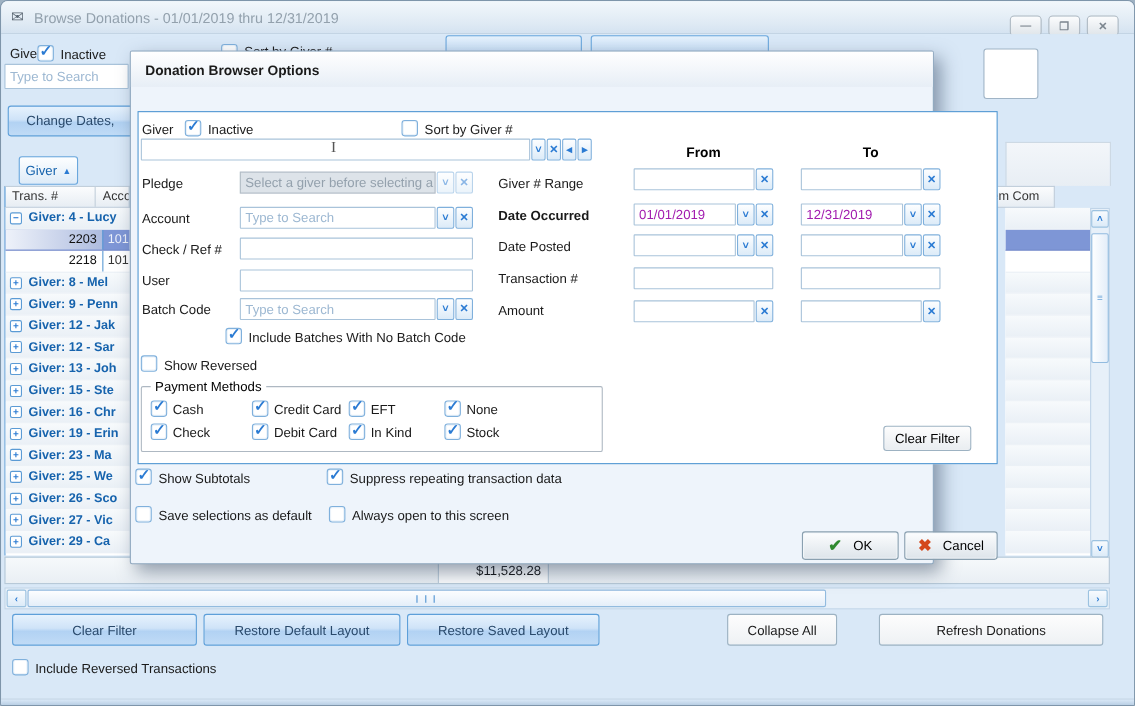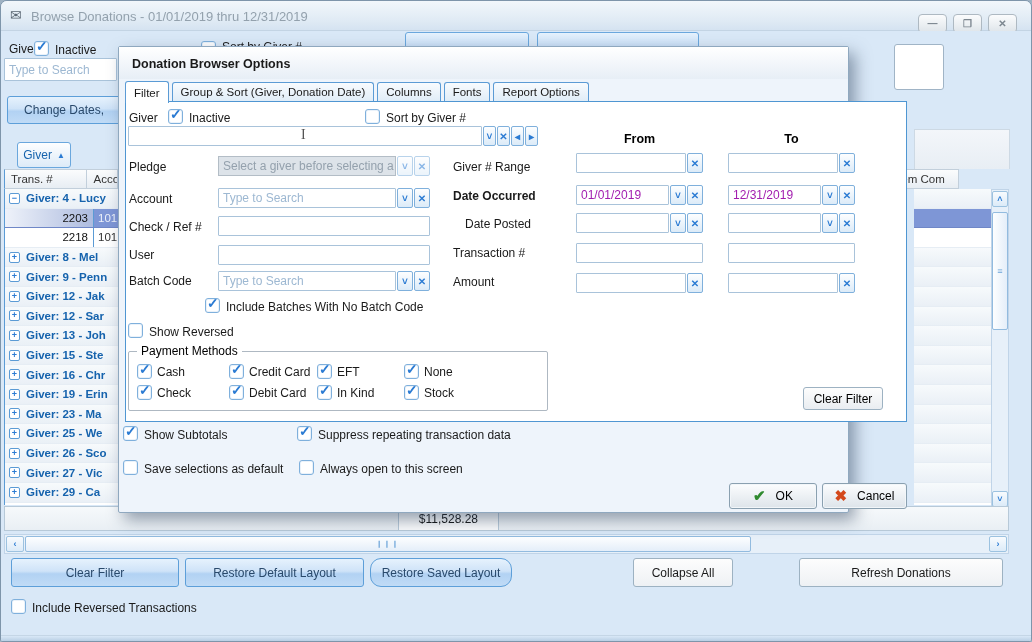--- a/index.html
+++ b/index.html
@@ -78,29 +78,29 @@
   .sbtn{position:absolute;left:0;width:16px;height:16px;border:1px solid #9cc2e0;border-radius:2px;
     background:linear-gradient(#f8fbfe,#dcebf8);color:#2b7bd3;font-size:9px;font-weight:bold;
     display:flex;align-items:center;justify-content:center;}
   .vthumb{position:absolute;left:0;top:22px;width:16px;height:118px;border:1px solid #92bbdf;border-radius:2px;
     background:linear-gradient(90deg,#fdfeff,#e4eef9);display:flex;align-items:center;justify-content:center;
     color:#6aa3d8;font-size:9px;}
   .totals{position:absolute;left:3px;top:505px;width:1005px;height:25px;
     background:linear-gradient(#f6f9fb,#e9eff4);border:1px solid #b7c9d8;}
   .totcell{position:absolute;left:393px;top:0;width:101px;height:23px;border-left:1px solid #b7c9d8;
     border-right:1px solid #b7c9d8;display:flex;align-items:center;justify-content:flex-end;
-    padding-right:20px;font-size:12px;color:#111;background:#fbfcfd;}
+    padding-right:6px;font-size:12px;color:#111;background:#fbfcfd;}
   .hscroll{position:absolute;left:3px;top:533px;width:1005px;height:20px;background:#e7f0f9;
     border:1px solid #c0d4e8;}
   .hthumb{position:absolute;left:20px;top:1px;width:726px;height:16px;border:1px solid #92bbdf;border-radius:2px;
     background:linear-gradient(#fdfeff,#e4eef9);display:flex;align-items:center;justify-content:center;
     color:#6aa3d8;font-size:7px;letter-spacing:2px;}
   .bb1{left:10px;top:557px;width:168px;} .bb2{left:184px;top:557px;width:179px;}
-  .bb3{left:369px;top:557px;width:142px;border-radius:11px;} .wb1{left:554px;top:557px;width:101px;}
-  .wb2{left:632px;top:557px;width:100px;} .wb3{left:798px;top:557px;width:204px;}
+  .bb3{left:369px;top:557px;width:175px;} .wb1{left:554px;top:557px;width:101px;}
+  .wb2{left:660px;top:557px;width:100px;} .wb3{left:798px;top:557px;width:204px;}
   .bg-increv-cb{position:absolute;left:10px;top:598px;}
   .bg-increv-lbl{position:absolute;left:31px;top:600px;}
   .bottomedge{position:absolute;left:0;bottom:0;width:100%;height:6px;
     background:linear-gradient(#d9e8f7,#b9cfe4);border-top:1px solid #c5d6e6;}
   
   .dialog{position:absolute;left:117px;top:45px;width:731px;height:467px;z-index:10;
     background:#eef4fb;border:1px solid #8fa8bf;border-radius:2px;
     box-shadow:6px 7px 16px rgba(50,70,95,.5);}
   .dtitlebar{position:absolute;left:0;top:0;width:100%;height:32px;
     background:linear-gradient(#ffffff,#e7eef6);}
@@ -328,27 +328,20 @@
   <span class="cb bg-increv-cb"></span>
   <span class="lbl bg-increv-lbl">Include Reversed Transactions</span>
 
   <div class="bottomedge"></div>
 
   <div class="dialog">
     <div class="dtitlebar">
       <span class="dtitle">Donation Browser Options</span>
     </div>
 
-    <div class="tabs">
-      <span class="tab active">Filter</span>
-      <span class="tab">Group &amp; Sort (Giver, Donation Date)</span>
-      <span class="tab">Columns</span>
-      <span class="tab">Fonts</span>
-      <span class="tab">Report Options</span>
-    </div>
 
     <div class="fpanel">
       <span class="lbl fp-giver-lbl">Giver</span>
       <span class="cb fp-inactive-cb checked">
           <span class="mark">✓</span>
         </span>
       <span class="lbl fp-inactive-lbl">Inactive</span>
       <span class="cb fp-sortgiver-cb"></span>
       <span class="lbl fp-sortgiver-lbl">Sort by Giver #</span>
 
@@ -407,21 +400,21 @@
         <span class="sqbtn">
             <span>˅</span>
           </span>
         <span class="sqbtn">
             <span>✕</span>
           </span>
       </div>
 
       <span class="lbl rcol-lbl" style="top:58px;">Giver # Range</span>
       <span class="lbl rcol-lbl bold" style="top:87px;">Date Occurred</span>
-      <span class="lbl rcol-lbl" style="top:115px;margin-left:12px;">Date Posted</span>
+      <span class="lbl rcol-lbl" style="top:115px;">Date Posted</span>
       <span class="lbl rcol-lbl" style="top:144px;">Transaction #</span>
       <span class="lbl rcol-lbl" style="top:173px;">Amount</span>
 
       <span class="rhdr fromcol">From</span>
       <span class="rhdr tocol">To</span>
 
       <div class="rrow fromcol" style="top:51px;">
         <input class="tin" value="" style="">
         <span class="sqbtn">
             <span>✕</span>

